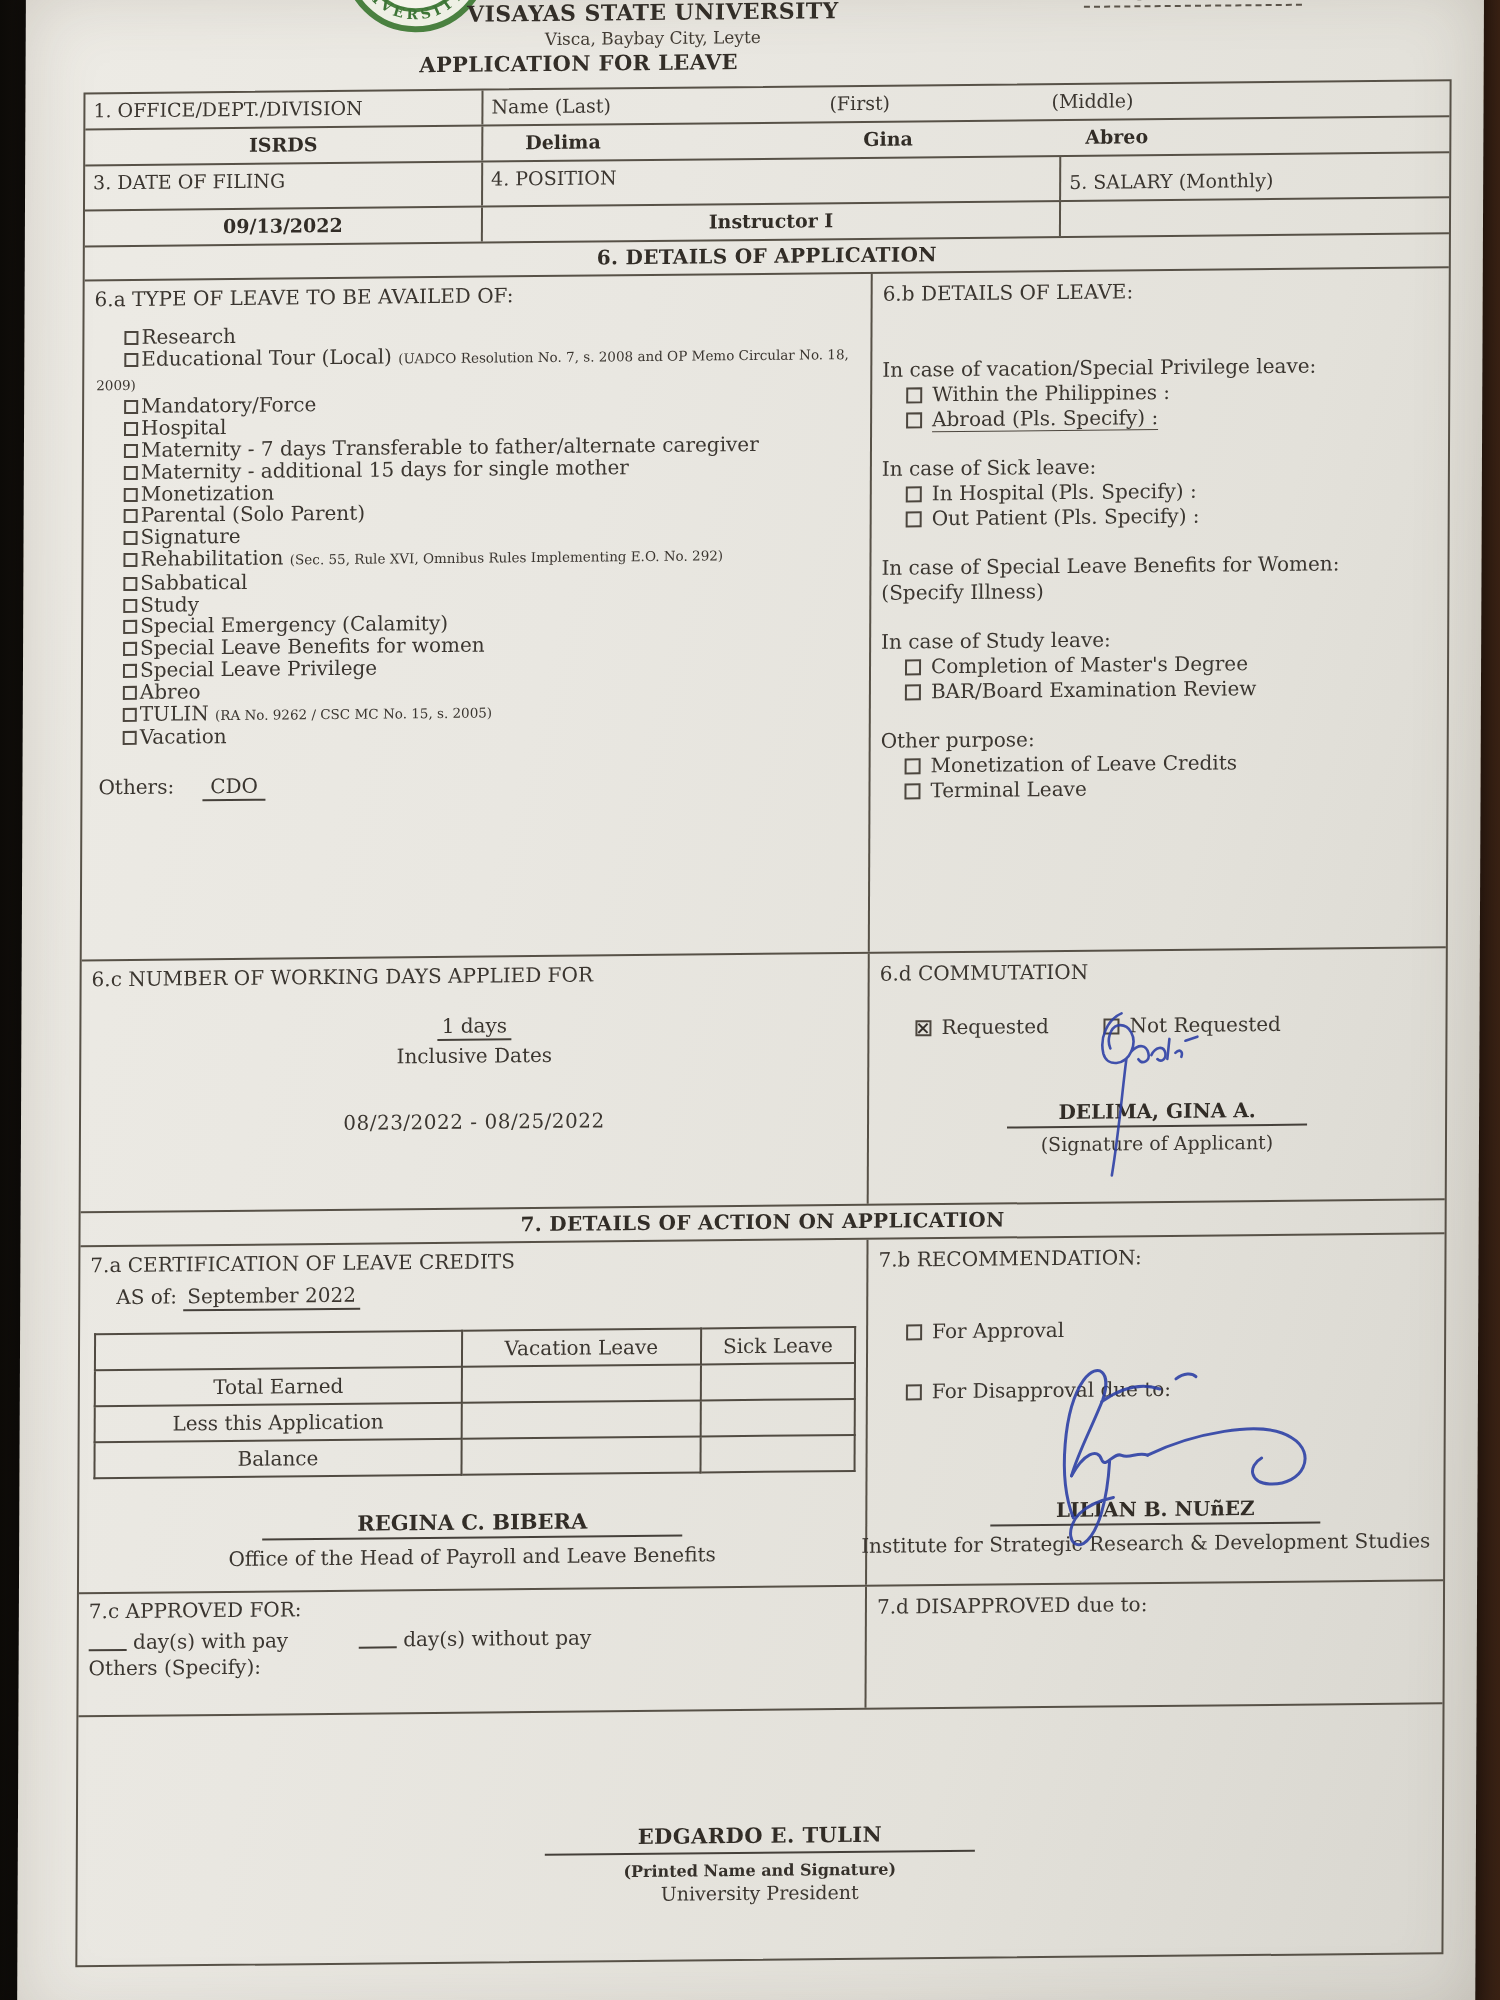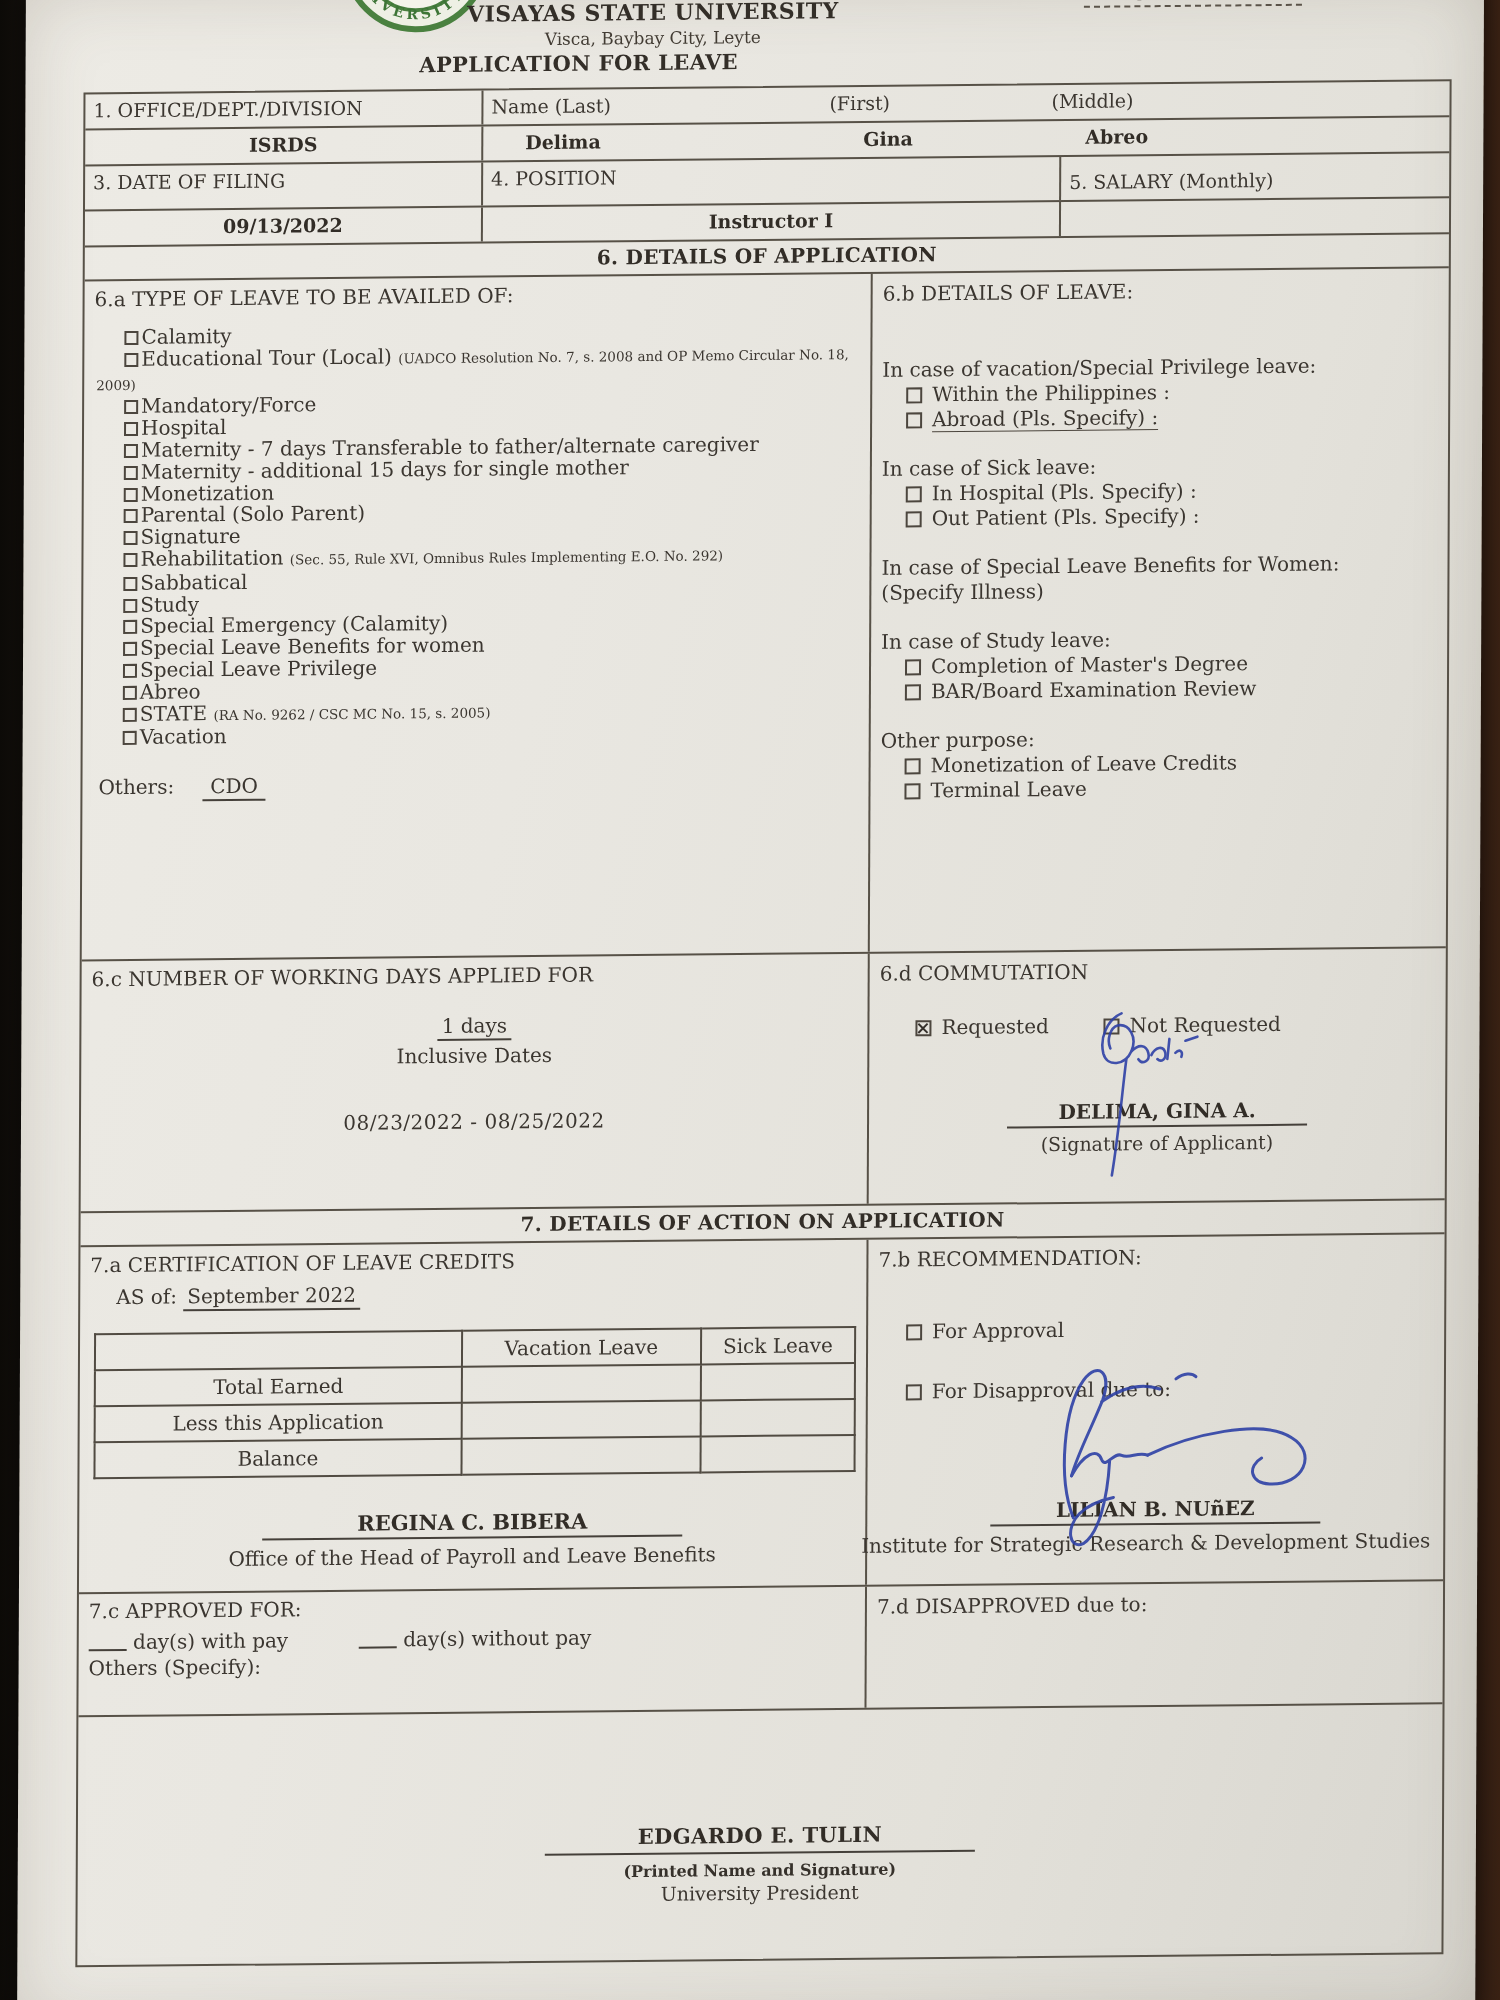--- a/index.html
+++ b/index.html
@@ -147,37 +147,37 @@
       <div class="ic bl ctr bold">Instructor I</div>
       <div class="ic bl"></div>
     </div>
 
     <div class="sec-hdr">6. DETAILS OF APPLICATION</div>
 
     <div class="row row-6ab">
       <div class="col-a">
         <div class="sub-title">6.a TYPE OF LEAVE TO BE AVAILED OF:</div>
         <ul class="leave-list">
-          <li><span class="cb"></span><span>Calamity</span></li>
+          <li><span class="cb"></span><span>Research</span></li>
           <li><span class="cb"></span><span>Educational Tour (Local)</span> <span class="note">(UADCO Resolution No. 7, s. 2008 and OP Memo Circular No. 18, 2009)</span></li>
           <li><span class="cb"></span><span>Mandatory/Force</span></li>
           <li><span class="cb"></span><span>Hospital</span></li>
           <li><span class="cb"></span><span>Maternity - 7 days Transferable to father/alternate caregiver</span></li>
           <li><span class="cb"></span><span>Maternity - additional 15 days for single mother</span></li>
           <li><span class="cb"></span><span>Monetization</span></li>
           <li><span class="cb"></span><span>Parental (Solo Parent)</span></li>
           <li><span class="cb"></span><span>Signature</span></li>
           <li><span class="cb"></span><span>Rehabilitation</span> <span class="note">(Sec. 55, Rule XVI, Omnibus Rules Implementing E.O. No. 292)</span></li>
           <li><span class="cb"></span><span>Sabbatical</span></li>
           <li><span class="cb"></span><span>Study</span></li>
           <li><span class="cb"></span><span>Special Emergency (Calamity)</span></li>
           <li><span class="cb"></span><span>Special Leave Benefits for women</span></li>
           <li><span class="cb"></span><span>Special Leave Privilege</span></li>
           <li><span class="cb"></span><span>Abreo</span></li>
-          <li><span class="cb"></span><span>STATE</span> <span class="note">(RA No. 9262 / CSC MC No. 15, s. 2005)</span></li>
+          <li><span class="cb"></span><span>TULIN</span> <span class="note">(RA No. 9262 / CSC MC No. 15, s. 2005)</span></li>
           <li><span class="cb"></span><span>Vacation</span></li>
         </ul>
         <div class="others-line">
           <span>Others:</span><span class="others-val">CDO</span>
         </div>
       </div>
 
       <div class="col-b">
         <div class="sub-title">6.b DETAILS OF LEAVE:</div>
         <div class="grp grp-first">

